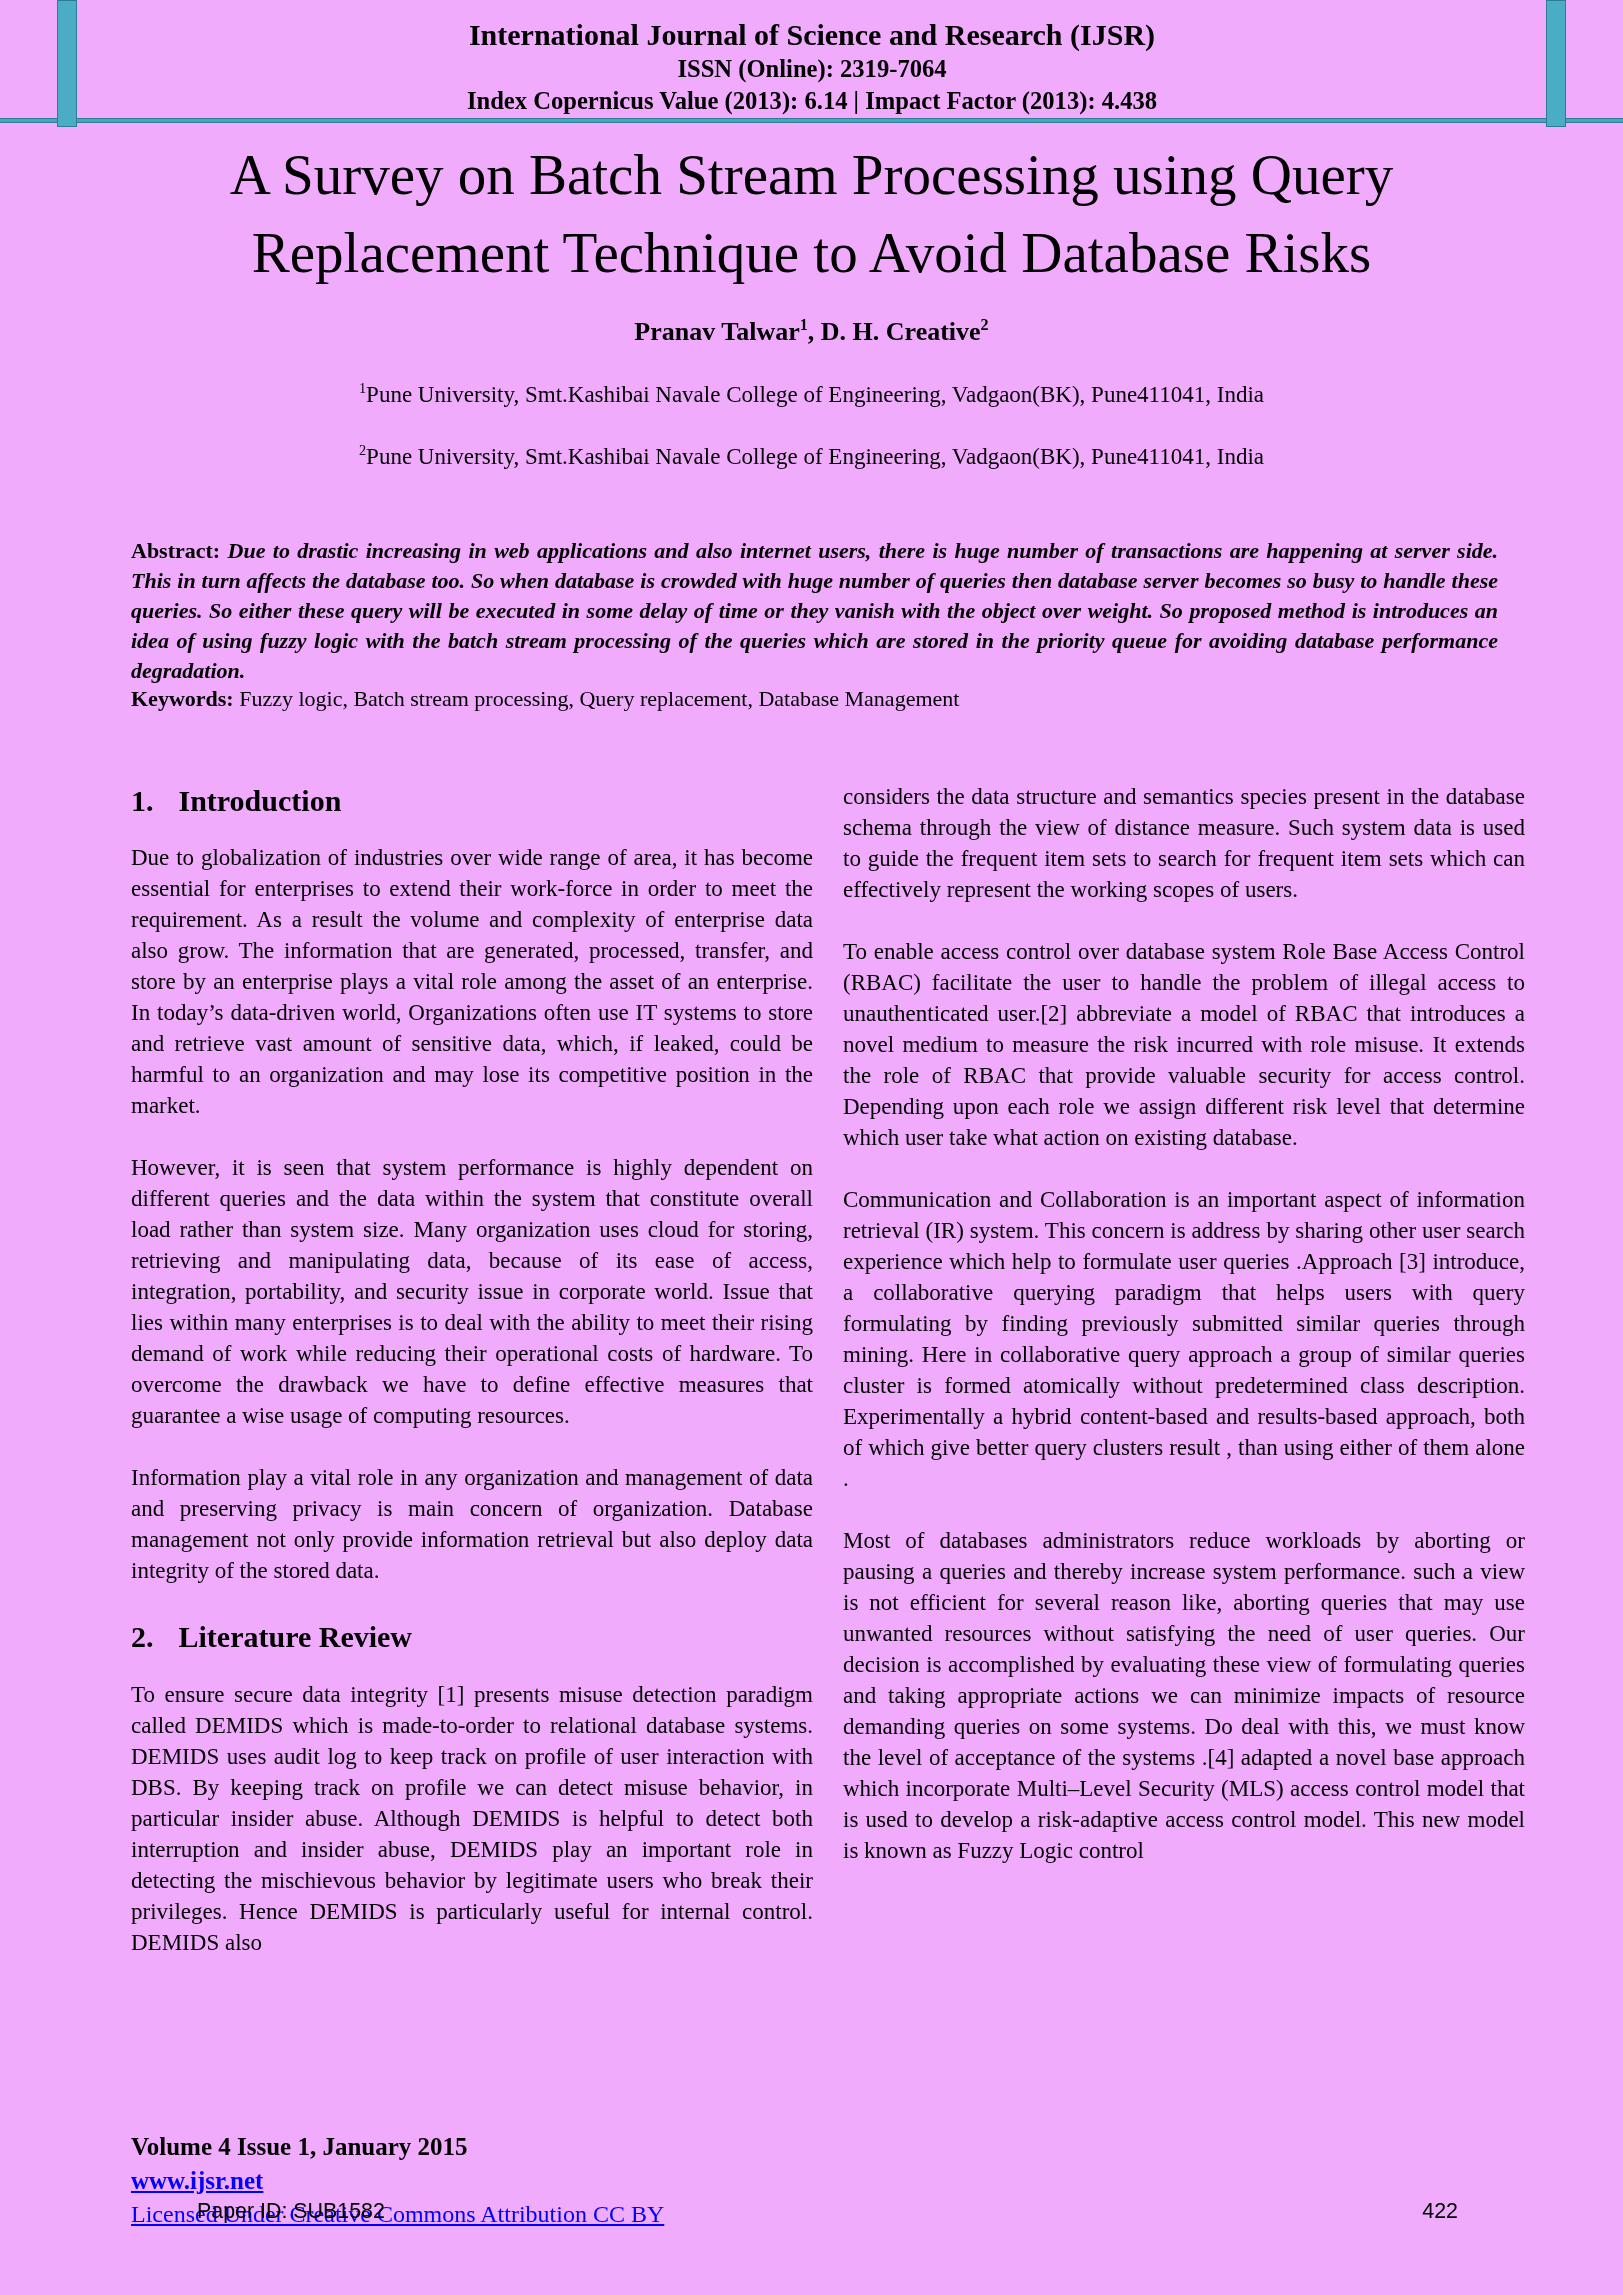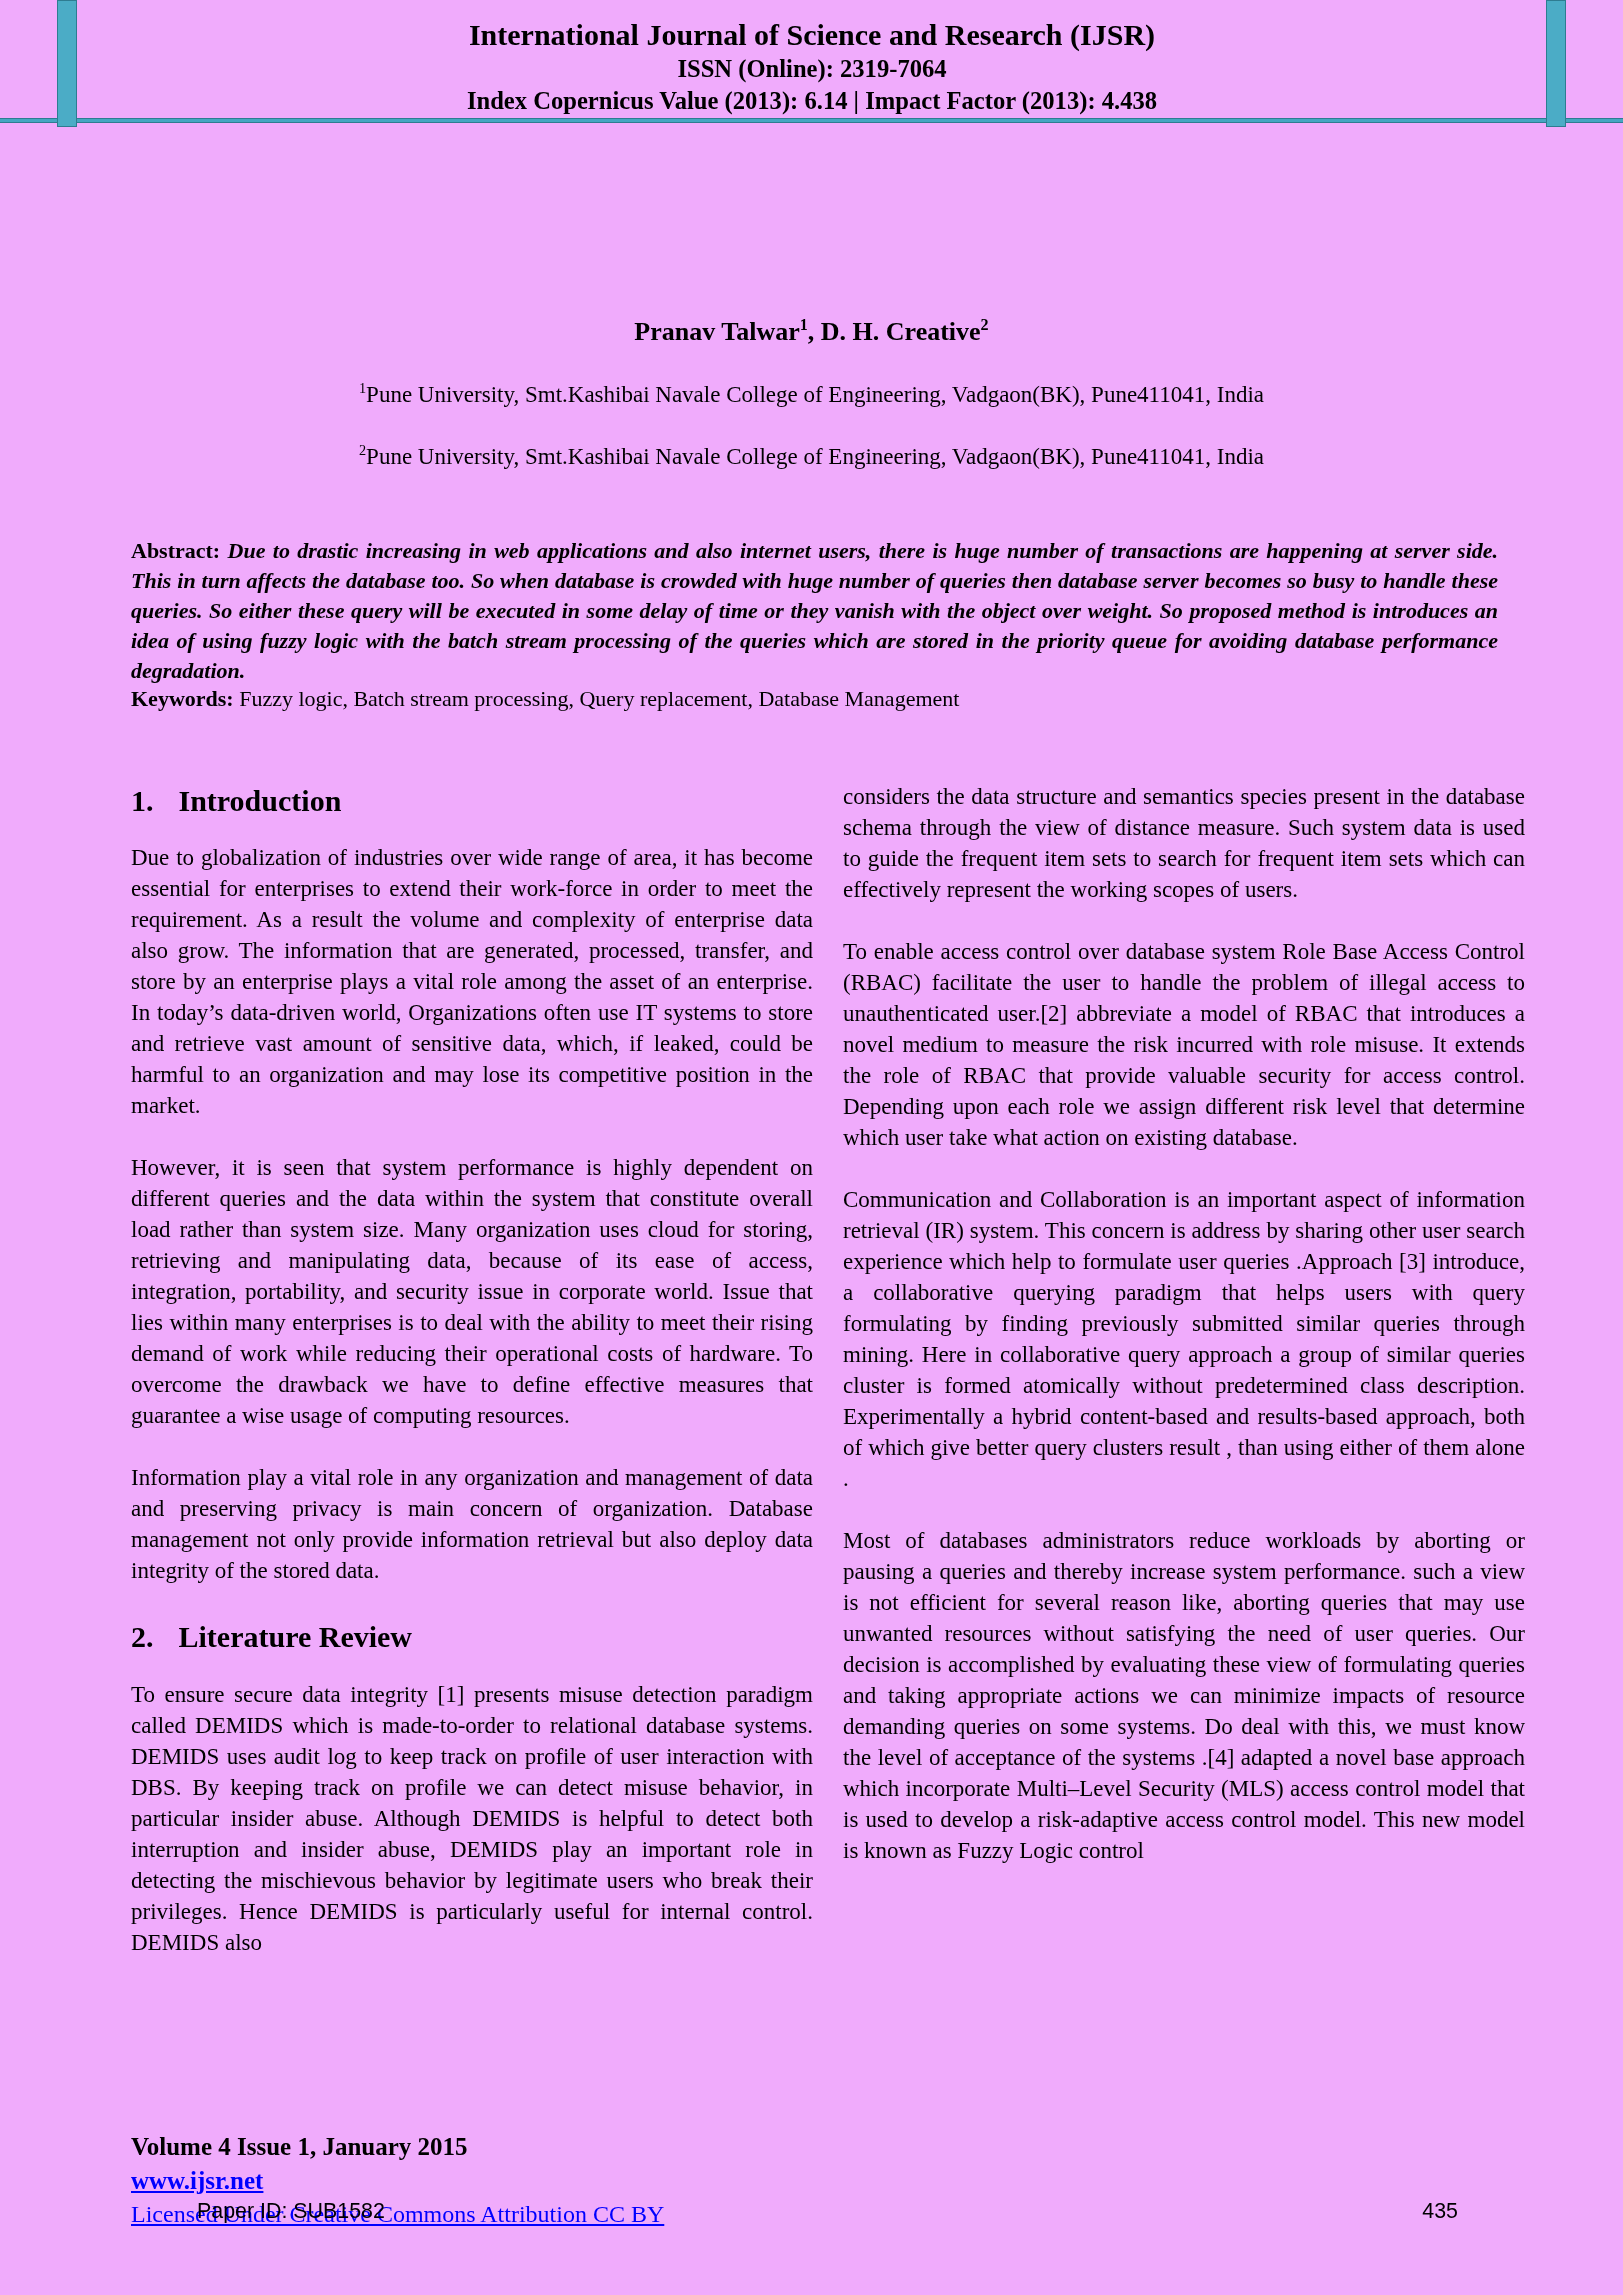--- a/index.html
+++ b/index.html
@@ -100,20 +100,21 @@
   <div class="accent-bar left"></div>
   <div class="accent-bar right"></div>
   <div class="header-rule"></div>
 
   <div class="journal-header">
     <div class="journal-title">International Journal of Science and Research (IJSR)</div>
     <div class="journal-sub">ISSN (Online): 2319-7064</div>
     <div class="journal-sub">Index Copernicus Value (2013): 6.14 | Impact Factor (2013): 4.438</div>
   </div>
 
+  <h1 class="paper-title">A Survey on Batch Stream Processing using Query Replacement Technique to Avoid Database Risks</h1>
 
   <div class="authors-line">
     <span>Pranav Talwar</span><sup>1</sup><span>, </span><span>D. H. Creative</span><sup>2</sup>
   </div>
 
   <div class="affiliations">
     <div class="affiliation-line"><sup>1</sup><span>Pune University, Smt.Kashibai Navale College of Engineering, Vadgaon(BK), Pune411041, India</span></div>
     <div class="affiliation-line"><sup>2</sup><span>Pune University, Smt.Kashibai Navale College of Engineering, Vadgaon(BK), Pune411041, India</span></div>
   </div>
 
@@ -143,16 +144,16 @@
     <p>Most of databases administrators reduce workloads by aborting or pausing a queries and thereby increase system performance. such a view is not efficient for several reason like, aborting queries that may use unwanted resources without satisfying the need of user queries. Our decision is accomplished by evaluating these view of formulating queries and taking appropriate actions we can minimize impacts of resource demanding queries on some systems. Do deal with this, we must know the level of acceptance of the systems .[4] adapted a novel base approach which incorporate Multi–Level Security (MLS) access control model that is used to develop a risk-adaptive access control model. This new model is known as Fuzzy Logic control</p>
   </div>
 
   <div class="footer-center">
     <div class="footer-volume">Volume 4 Issue 1, January 2015</div>
     <div class="footer-site"><a href="#">www.ijsr.net</a></div>
     <div class="footer-license"><a href="#">Licensed Under Creative Commons Attribution CC BY</a></div>
   </div>
 
   <div class="paper-id">Paper ID: SUB1582</div>
-  <div class="page-number">435</div>
+  <div class="page-number">422</div>
 
 </div>
 
 
 </body></html>

